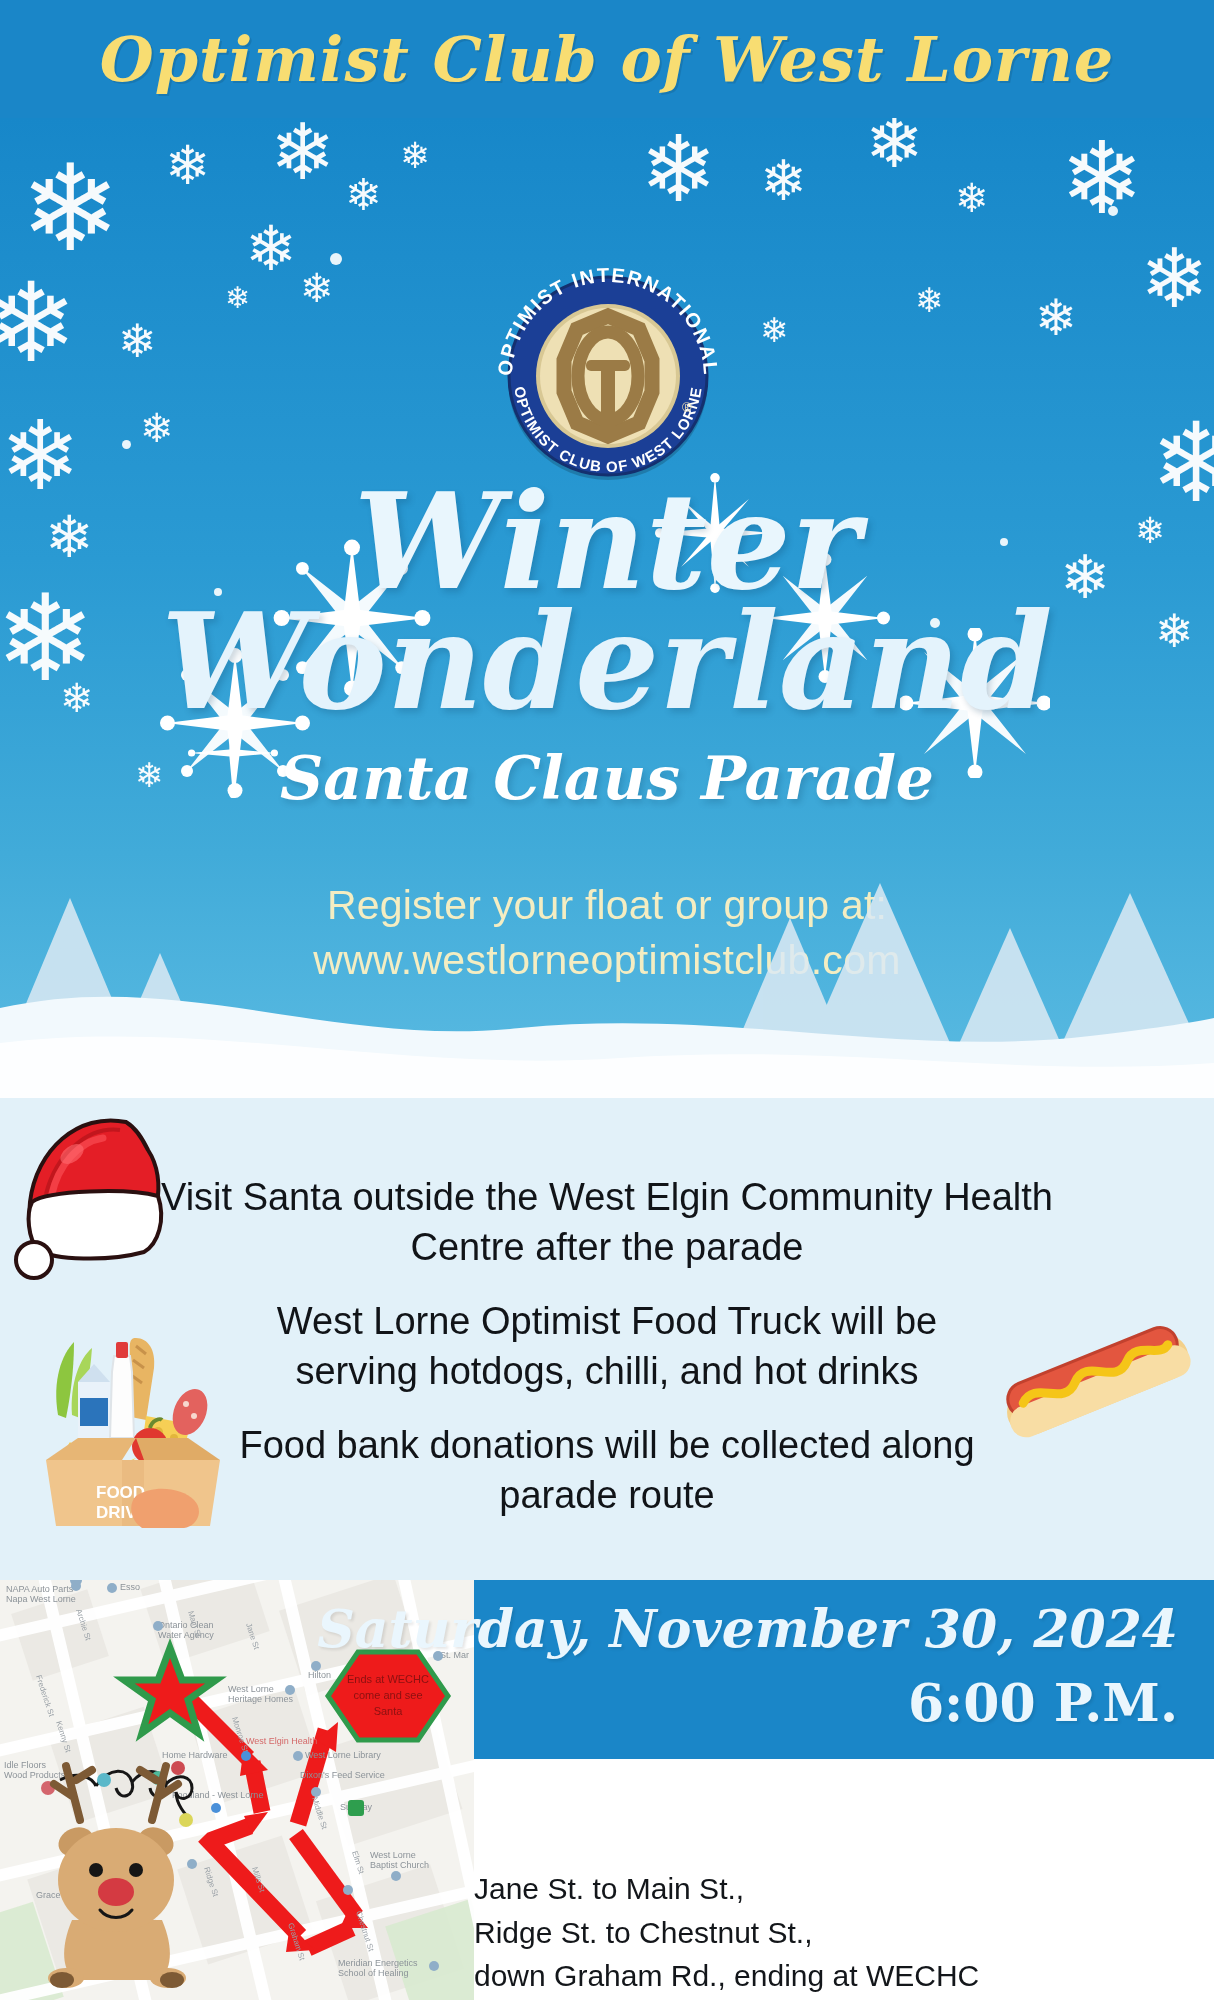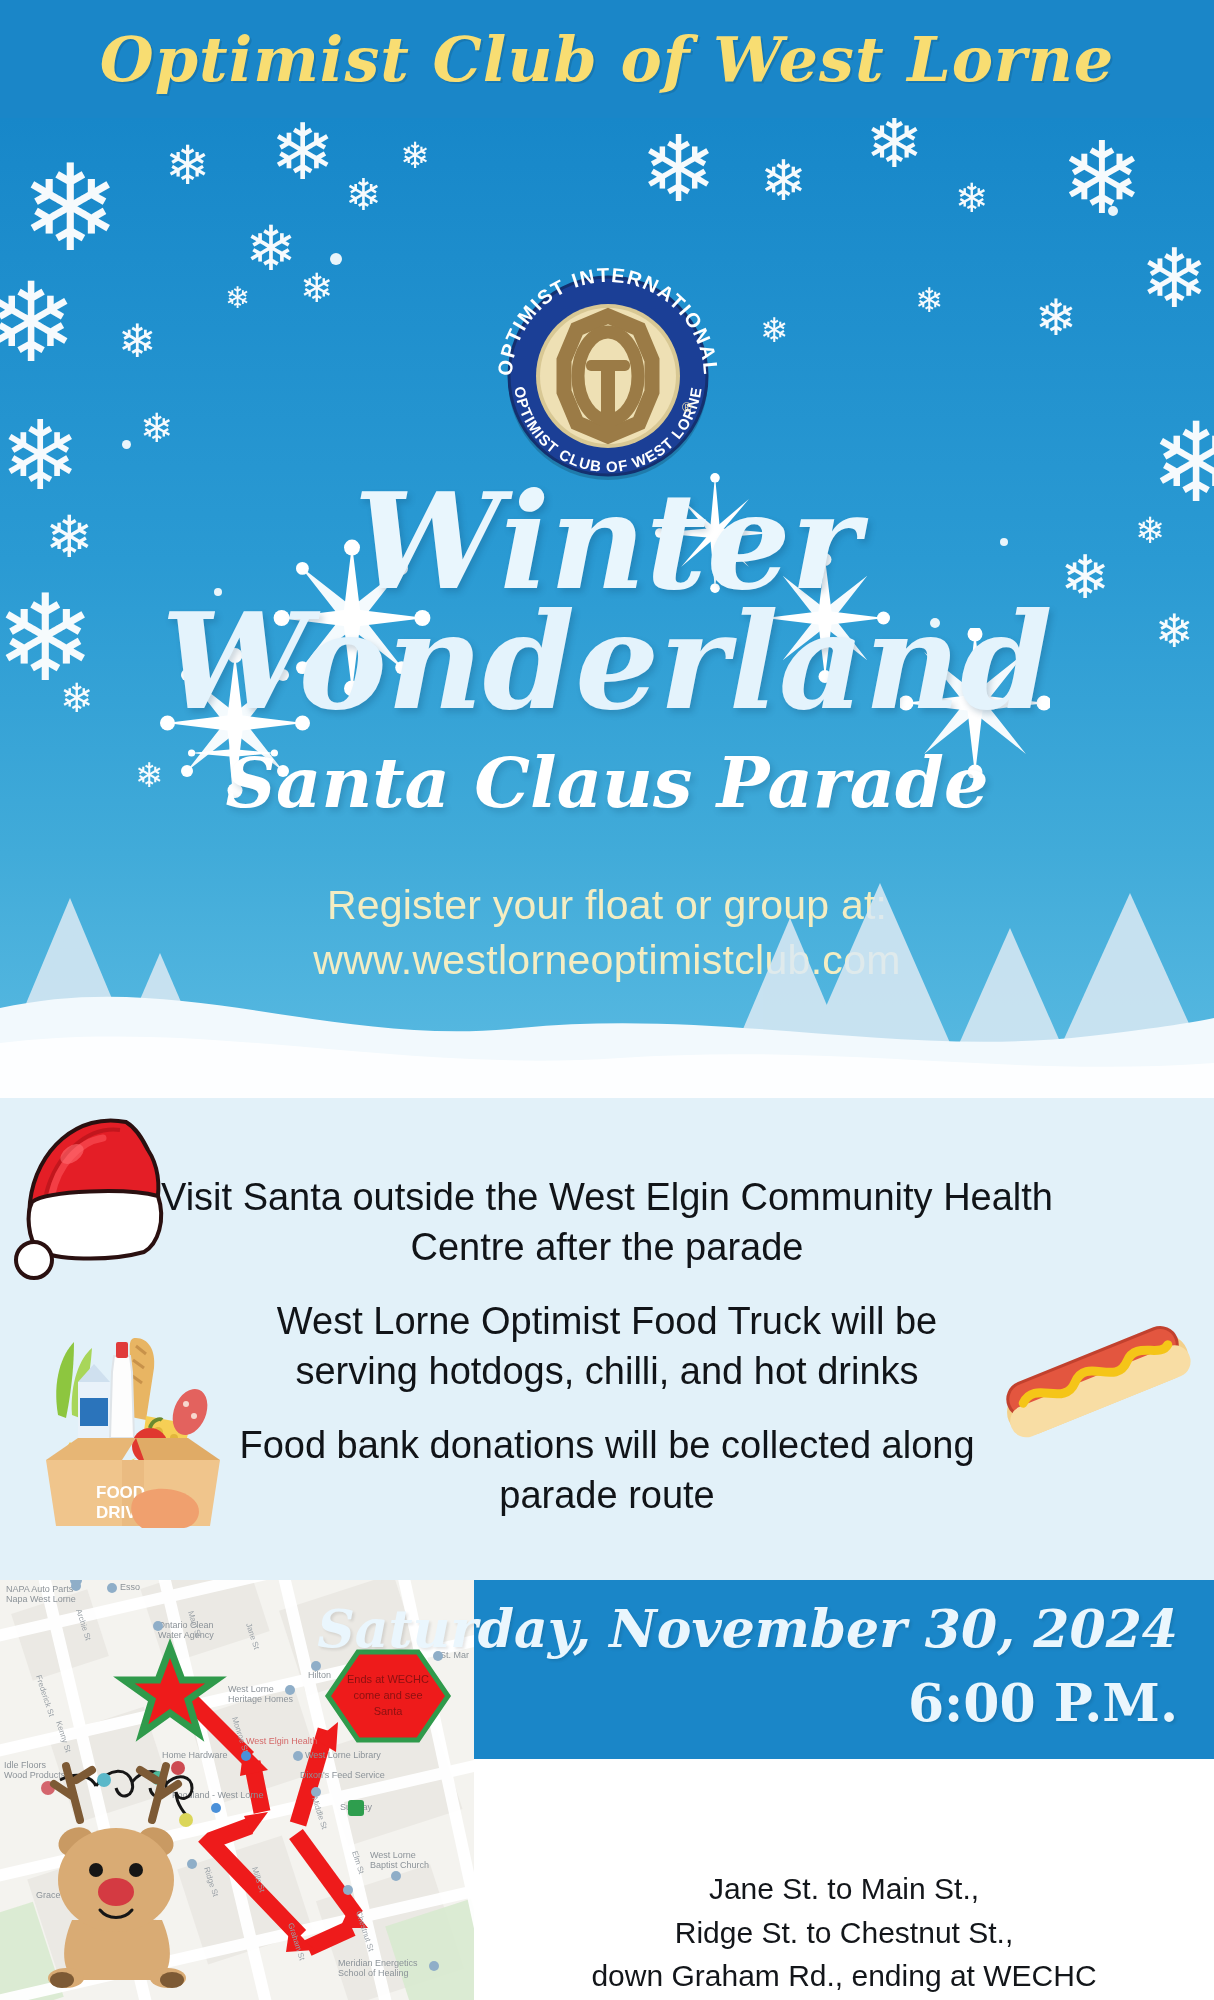--- a/index.html
+++ b/index.html
@@ -61,21 +61,21 @@
     text-align: center;
     font-family: "DejaVu Serif", serif; font-style: italic; font-weight: bold;
     font-size: 132px; line-height: 1.0;
     color: #e4f3fc;
     text-shadow: 3px 4px 6px rgba(10,60,95,0.22);
   }
   .title-santa {
     position: absolute; left: 0; right: 0; top: 630px;
     text-align: center;
     font-family: "DejaVu Serif", serif; font-style: italic; font-weight: bold;
-    font-size: 70px; line-height: 1.0;
+    font-size: 60px; line-height: 1.0;
     color: #ffffff;
     text-shadow: 3px 4px 6px rgba(10,60,95,0.20);
   }
   .register {
     position: absolute; left: 0; right: 0; top: 760px;
     text-align: center;
     font-size: 41px; line-height: 1.35;
     color: #f4edc2;
     font-weight: 500;
     letter-spacing: .2px;
@@ -133,21 +133,21 @@
   .route-pane {
     position: absolute; left: 474px; top: 1759px; width: 740px; height: 241px;
     background: #ffffff;
   }
   .route-title {
     position: absolute; left: 0; right: 0; top: 4px; text-align: center;
     font-family: "DejaVu Serif", serif; font-style: italic; font-weight: bold;
     font-size: 76px; color: #1f86c6; line-height: 1.1;
   }
   .route-lines {
-    position: absolute; left: 0; right: 0; top: 108px; text-align: center;
+    position: absolute; left: 0; right: 0; top: 108px; 
     font-size: 30px; line-height: 1.45; color: #13161a;
   }
   .route-lines div { white-space: nowrap; }
 </style>
 </head>
 <body>
 
 <div class="poster">
 
   <div class="header-band">

